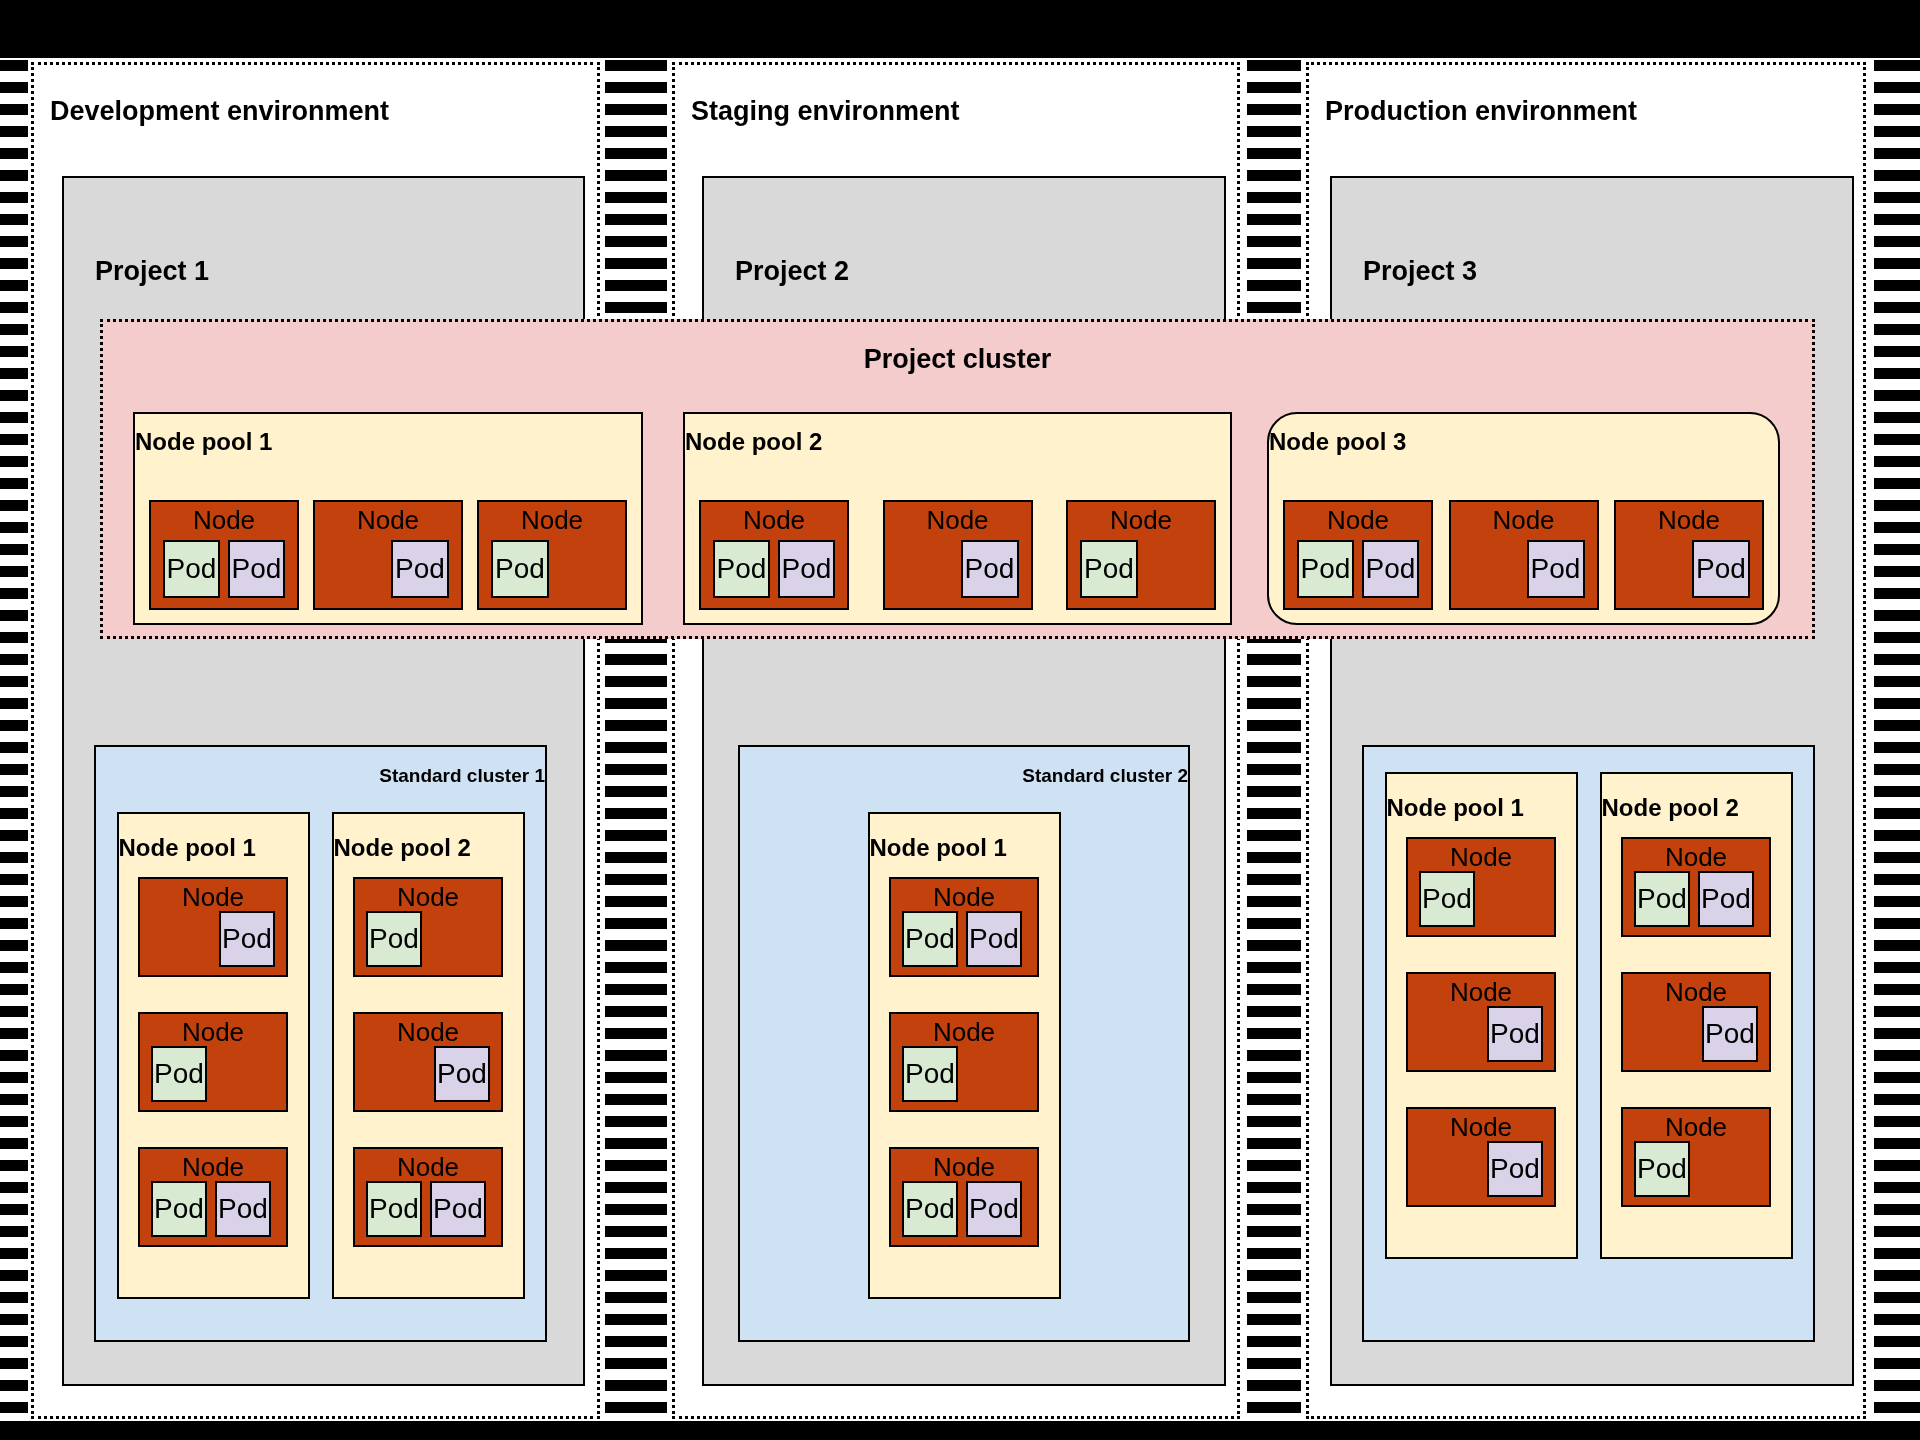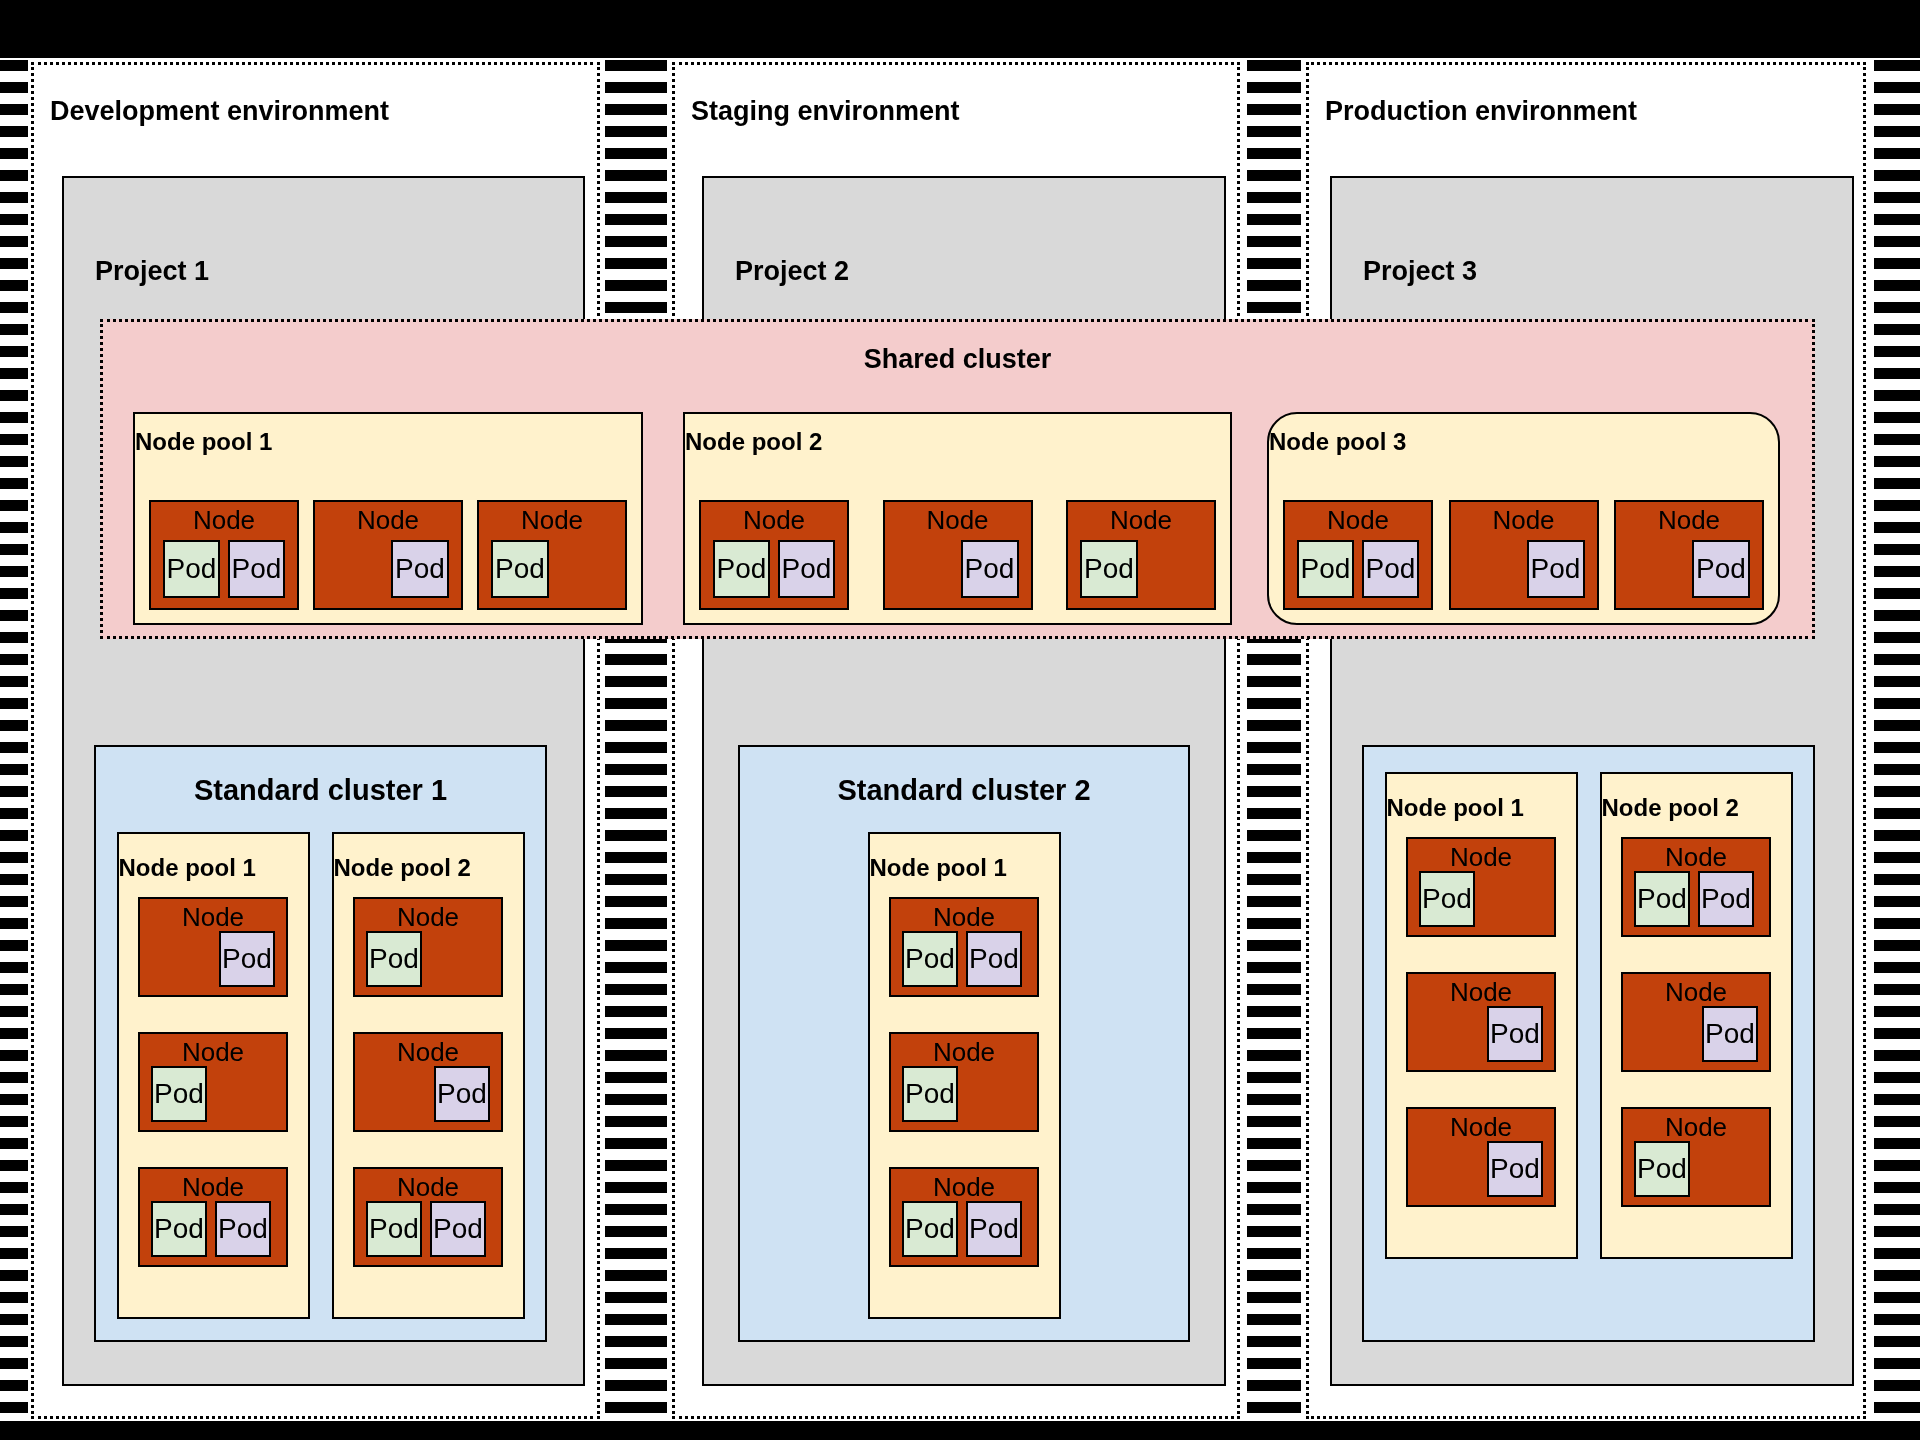--- a/index.html
+++ b/index.html
@@ -42,21 +42,21 @@
   #env0 .project { left:28px; width:523px; height:1210px; }
   #env1 .project { left:27px; width:524px; height:1210px; }
   #env2 .project { left:21px; width:524px; height:1210px; }
   .project-title { position:absolute; top:38px; left:31px; font-size:27px; font-weight:700;margin-top:40px; }
 
   
   .std-cluster { position:absolute; top:567px; background:var(--blue); border:2px solid #000; }
   #env0 .std-cluster { left:30px; width:453px; height:597px; }
   #env1 .std-cluster { left:34px; width:452px; height:597px; }
   #env2 .std-cluster { left:30px; width:453px; height:597px; }
-  .cluster-title { margin-top:27px; text-align:center; font-size:29px; font-weight:700; }
+  .cluster-title { margin-top:18px; text-align:right; font-size:19px; font-weight:700; }
 
   .std-pools { display:flex; justify-content:center; gap:22px; margin-top:25px; }
   .std-pool { width:193px; height:487px; background:var(--yellow); border:2px solid #000; position:relative; }
   .pool-title { margin-top:20px; text-align:left; font-size:24px; font-weight:700; white-space:nowrap; }
   .std-pool .nodes { display:flex; flex-direction:column; align-items:center; gap:35px; margin-top:15px; }
 
   
   .shared-cluster { position:absolute; left:100px; top:319px; width:1715px; height:320px;
     background:var(--pink); border:3px dotted #000; z-index:5; }
   .shared-title { margin-top:22px; text-align:center; font-size:27px; font-weight:700; }
@@ -249,21 +249,21 @@
                 </div>
               </div>
             </div>
           </div>
         </div>
     </div>
   </div>
 </div>
 
 <div class="shared-cluster">
-  <div class="shared-title">Shared cluster</div>
+  <div class="shared-title">Project cluster</div>
   <div>
       <div class="np np-0">
         <div class="pool-title">Node pool 1</div>
         <div class="nodes">
           <div class="node">
             <div class="node-label">Node</div>
             <div class="pod-row align-left">
               <div class="pod green">Pod</div>
               <div class="pod purple">Pod</div>
             </div>

